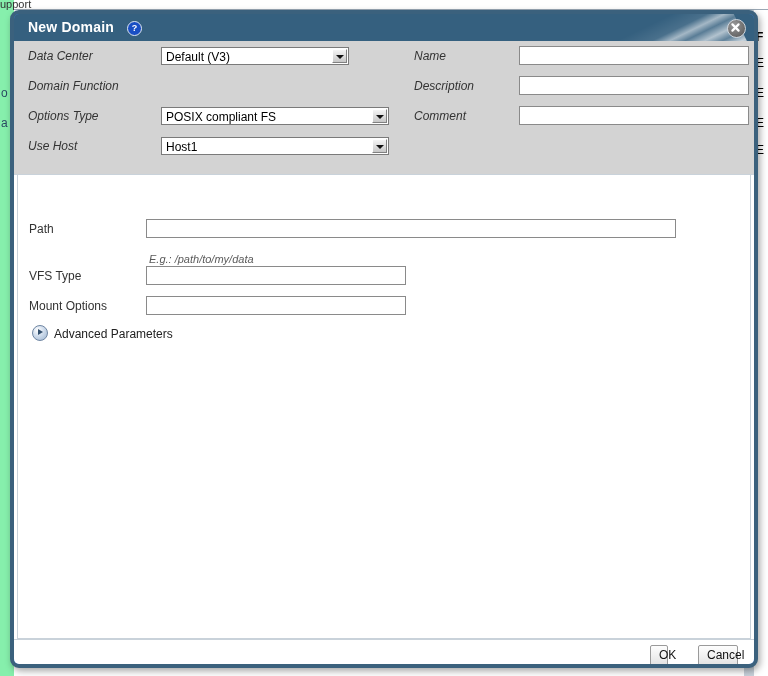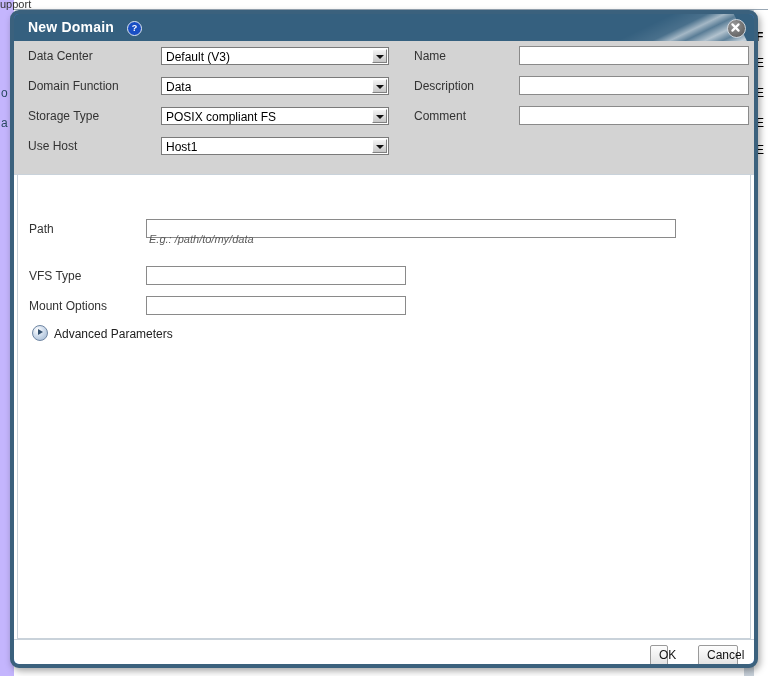--- a/index.html
+++ b/index.html
@@ -21,21 +21,21 @@
   #backdrop {
     position: absolute;
     left: 0; top: 0;
     width: 768px; height: 676px;
     background: #ffffff;
   }
   .bg-strip-left {
     position: absolute;
     left: 0; top: 0;
     width: 14px; height: 676px;
-    background: #c4b5fd;
+    background: #86efac;
   }
   .bg-support-text {
     position: absolute;
     left: 0px; top: -2px;
     font-size: 11px;
     color: #333;
     white-space: nowrap;
   }
   .bg-rule {
     position: absolute;
@@ -157,20 +157,21 @@
   #form-panel {
     position: relative;
     height: 133px;
     background: #d3d3d3;
   }
   .fld-label {
     position: absolute;
     font-size: 12px;
     color: #333333;
     white-space: nowrap;
+    font-style: italic;
   }
   .sel-wrap {
     position: absolute;
     height: 18px;
     background: #ffffff;
     border: 1px solid #7a7a7a;
     box-sizing: border-box;
   }
   .sel-value {
     position: absolute;
@@ -336,36 +337,30 @@
     <div id="close-button">
       <svg width="15" height="15" viewBox="0 0 15 15" aria-hidden="true">
         <path d="M4.4 4.4 L10.6 10.6 M10.6 4.4 L4.4 10.6" stroke="#ffffff" stroke-width="2.2" stroke-linecap="round"></path>
       </svg>
     </div>
   </div>
 
   <div id="form-panel">
 
     <div class="fld-label" style="left:14px; top:8px">Data Center</div>
-    <div class="sel-wrap" style="left:147px; top:6px; width:228px">
+    <div class="sel-wrap" style="left:147px; top:6px; width:188px">
       <span class="sel-value">Default (V3)</span>
       <span class="sel-arrow">
           <i></i>
         </span>
     </div>
 
     <div class="fld-label" style="left:14px; top:38px">Domain Function</div>
-    <div class="sel-wrap" style="left:147px; top:36px; width:228px">
-      <span class="sel-value">Data</span>
-      <span class="sel-arrow">
-          <i></i>
-        </span>
-    </div>
-
-    <div class="fld-label" style="left:14px; top:68px">Storage Type</div>
+
+    <div class="fld-label" style="left:14px; top:68px">Options Type</div>
     <div class="sel-wrap" style="left:147px; top:66px; width:228px">
       <span class="sel-value">POSIX compliant FS</span>
       <span class="sel-arrow">
           <i></i>
         </span>
     </div>
 
     <div class="fld-label" style="left:14px; top:98px">Use Host</div>
     <div class="sel-wrap" style="left:147px; top:96px; width:228px">
       <span class="sel-value">Host1</span>
@@ -382,21 +377,21 @@
 
     <div class="fld-label" style="left:400px; top:68px">Comment</div>
     <input class="txt-input" style="left: 505px; top: 65px; width: 230px;" placeholder="">
   </div>
 
   <div id="body-area">
     <div id="body-inner">
 
       <div class="body-label" style="left:11px; top:47px">Path</div>
       <input class="txt-input" style="left: 128px; top: 44px; width: 530px;">
-      <div class="hint" style="left:131px; top:58px">E.g.: /path/to/my/data</div>
+      <div class="hint" style="left:131px; top:78px">E.g.: /path/to/my/data</div>
 
       <div class="body-label" style="left:11px; top:94px">VFS Type</div>
       <input class="txt-input" style="left: 128px; top: 91px; width: 260px;">
 
       <div class="body-label" style="left:11px; top:124px">Mount Options</div>
       <input class="txt-input" style="left: 128px; top: 121px; width: 260px;">
 
       <div id="adv-row" style="top:148px">
         <span id="adv-icon"></span>
         <span id="adv-label">Advanced Parameters</span>

